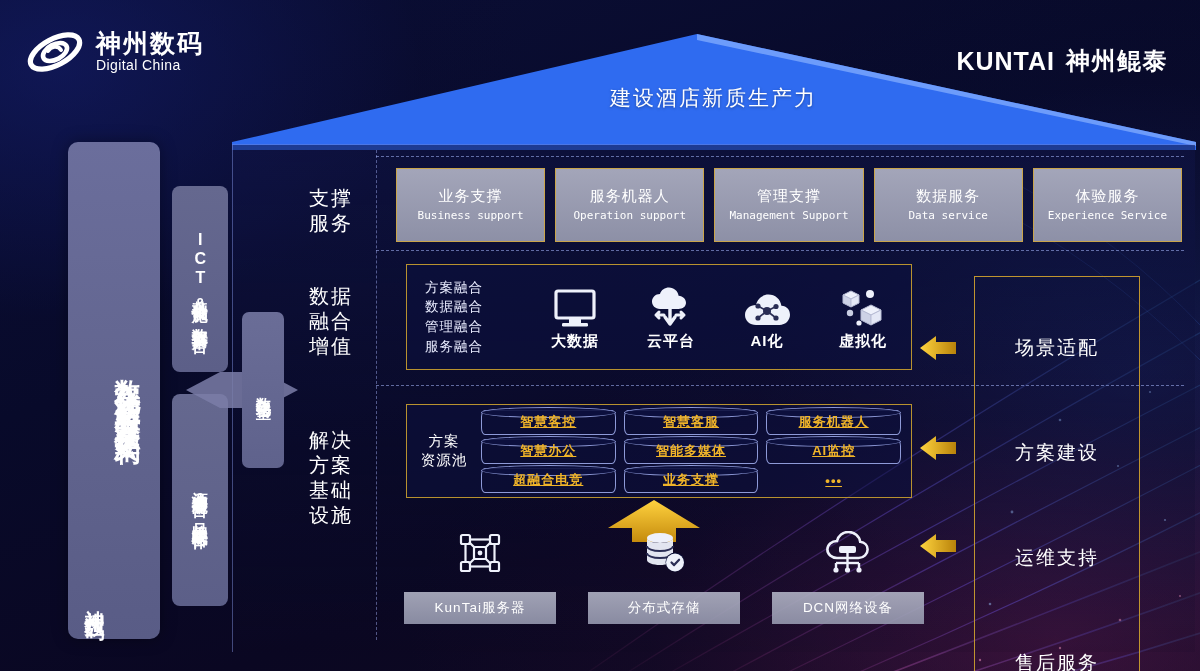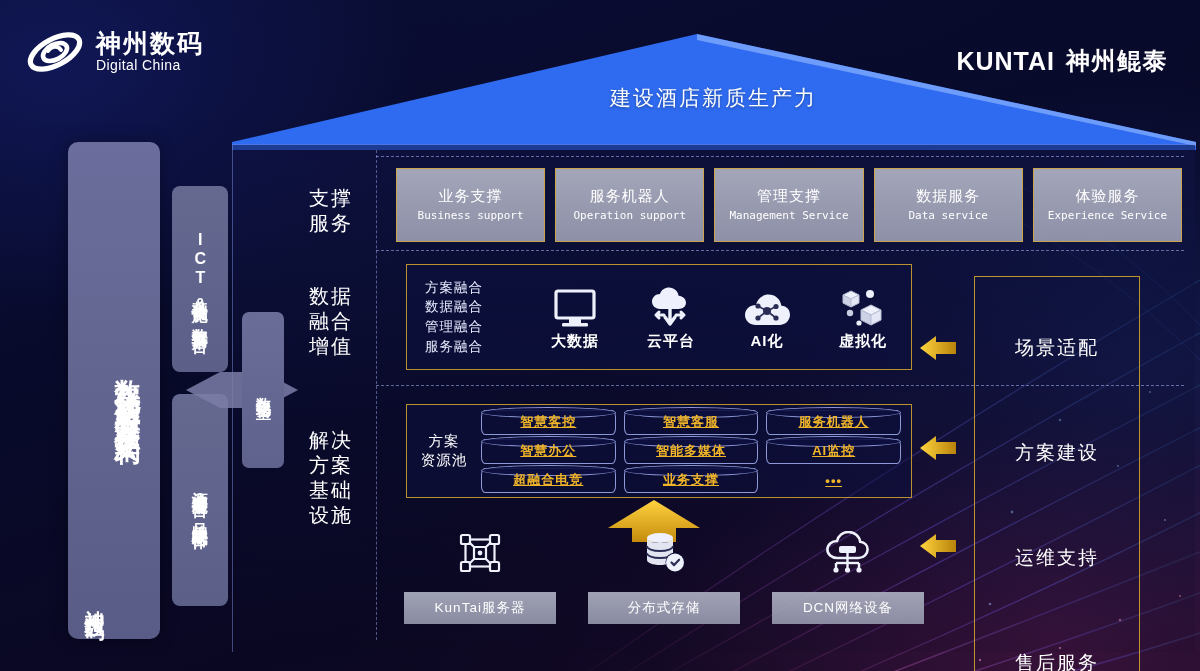--- a/index.html
+++ b/index.html
@@ -316,21 +316,21 @@
       <div class="support-card">
         <div class="support-cn">业务支撑</div>
         <div class="support-en">Business support</div>
       </div>
       <div class="support-card">
         <div class="support-cn">服务机器人</div>
         <div class="support-en">Operation support</div>
       </div>
       <div class="support-card">
         <div class="support-cn">管理支撑</div>
-        <div class="support-en">Management Service</div>
+        <div class="support-en">Management Support</div>
       </div>
       <div class="support-card">
         <div class="support-cn">数据服务</div>
         <div class="support-en">Data service</div>
       </div>
       <div class="support-card">
         <div class="support-cn">体验服务</div>
         <div class="support-en">Experience Service</div>
       </div>
     </div>

